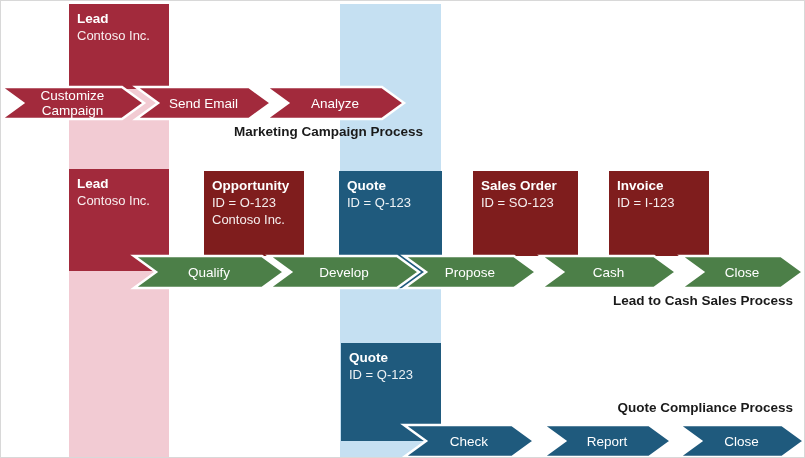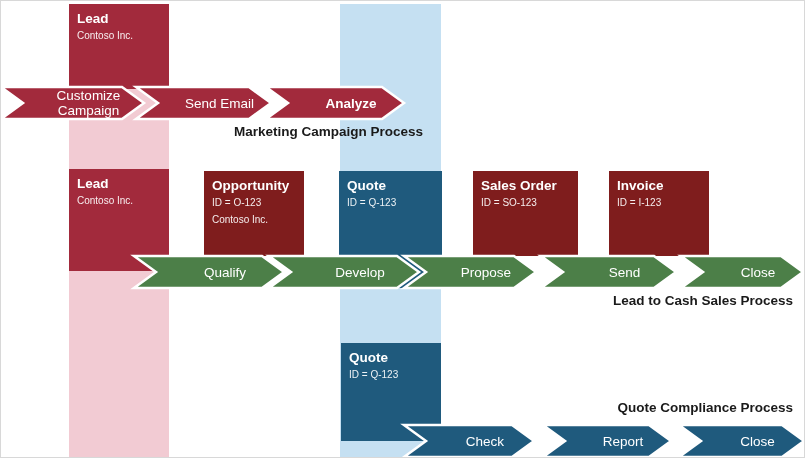--- a/index.html
+++ b/index.html
@@ -8,31 +8,31 @@
     font-family:"Liberation Sans",sans-serif;border:1px solid #d8d8d8;box-sizing:border-box;
   }
   .band{position:absolute;top:3px;height:453px;z-index:1;}
   .band.pink{left:68px;width:100px;background:#F2CBD3;}
   .band.blue{left:339px;width:101px;background:#C5E0F2;}
   .card{position:absolute;z-index:2;color:#fff;padding:6px 8px;box-sizing:border-box;}
   .card.red{background:#A22A3C;}
   .card.green{background:#7f1d1d;}
   .card.navy{background:#1F5A7D;}
   .card-title{font-weight:bold;font-size:13.5px;line-height:17px;}
-  .card-line{font-size:10px;line-height:17px;color:rgba(255,255,255,0.92);}
+  .card-line{font-size:13px;line-height:17px;color:rgba(255,255,255,0.92);}
   .arrow{position:absolute;height:32px;z-index:3;}
   .arrow svg{position:absolute;left:0;top:0;width:100%;height:100%;overflow:visible;display:block;}
   .arrow polygon{stroke:#fff;stroke-width:2.5;stroke-linejoin:miter;}
   .arrow.red polygon{fill:#A22A3C;}
   .arrow.green polygon{fill:#4C7F48;}
   .arrow.navy polygon{fill:#1F5A7D;}
   .arrow-label{
     position:absolute;left:0;top:0;width:100%;height:100%;
     display:flex;align-items:center;justify-content:center;
-    color:#fff;font-size:13.5px;line-height:15px;text-align:center;z-index:4;margin-left:16px;
+    color:#fff;font-size:13.5px;line-height:15px;text-align:center;z-index:4;
   }
   .arrow-label span{display:inline-block;}
   .wrap2 span{max-width:84px;}
   .process-label{position:absolute;z-index:4;font-size:13.5px;font-weight:bold;color:#1a1a1a;white-space:nowrap;margin-left:24px;}
 </style>
 </head>
 <body>
 
 <div id="stage">
 
@@ -84,21 +84,21 @@
       </div>
   </div>
   <div class="arrow red" style="left:135px;top:86px;width:135px;">
     <svg viewBox="0 0 135 32">
         <polygon points="0,0 113,0 135,16 113,32 0,32 22,16"></polygon>
       </svg>
     <div class="arrow-label">
         <span>Send Email</span>
       </div>
   </div>
-  <div class="arrow red" style="left:265px;top:86px;width:138px;font-weight:bold;">
+  <div class="arrow red" style="left:265px;top:86px;width:138px;">
     <svg viewBox="0 0 138 32">
         <polygon points="0,0 116,0 138,16 116,32 0,32 22,16"></polygon>
       </svg>
     <div class="arrow-label">
         <span>Analyze</span>
       </div>
   </div>
 
   <div class="arrow green" style="left:133px;top:255px;width:150px;">
     <svg viewBox="0 0 150 32">
@@ -122,21 +122,21 @@
       </svg>
     <div class="arrow-label">
         <span>Propose</span>
       </div>
   </div>
   <div class="arrow green" style="left:540px;top:255px;width:135px;">
     <svg viewBox="0 0 135 32">
         <polygon points="0,0 113,0 135,16 113,32 0,32 22,16"></polygon>
       </svg>
     <div class="arrow-label">
-        <span>Send</span>
+        <span>Cash</span>
       </div>
   </div>
   <div class="arrow green" style="left:680px;top:255px;width:122px;">
     <svg viewBox="0 0 122 32">
         <polygon points="0,0 100,0 122,16 100,32 0,32 22,16"></polygon>
       </svg>
     <div class="arrow-label">
         <span>Close</span>
       </div>
   </div>

